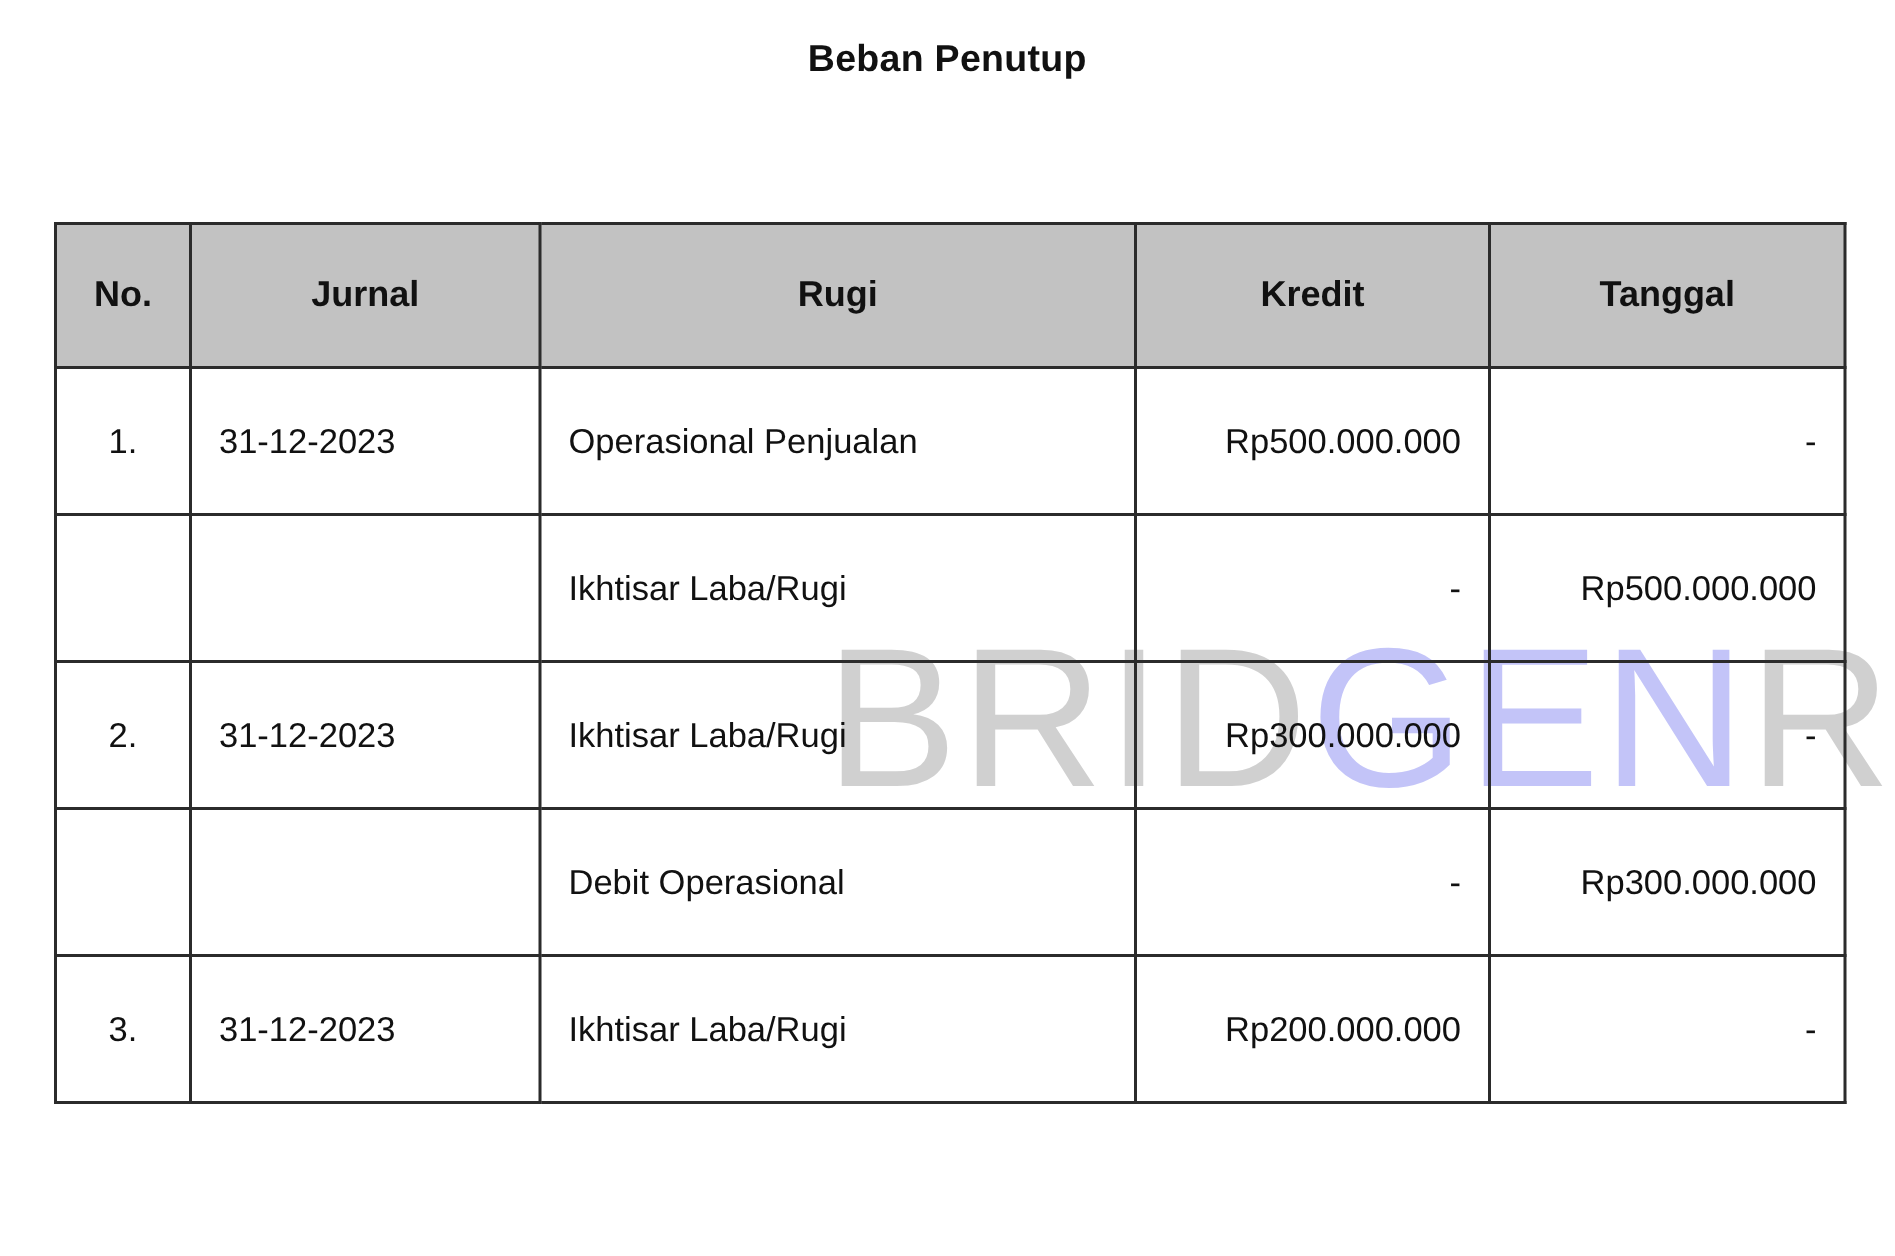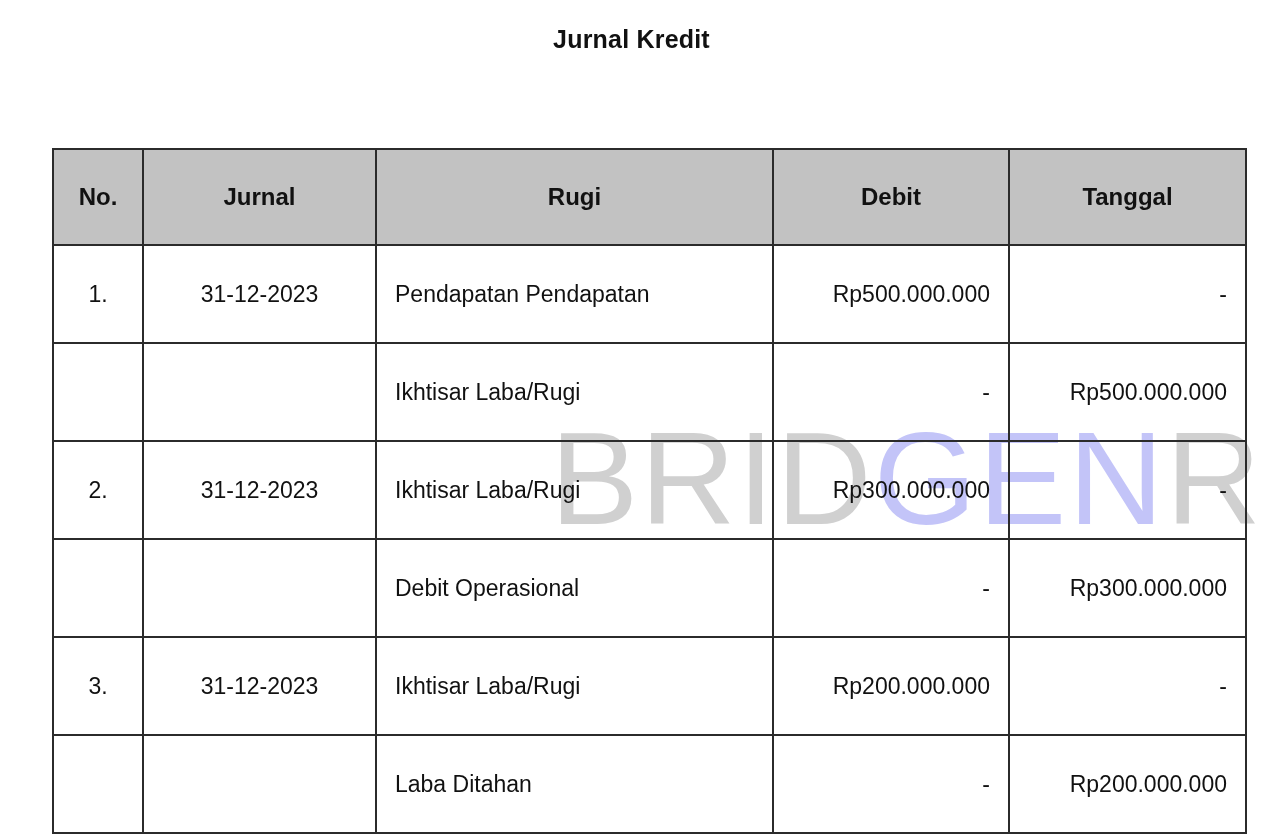--- a/index.html
+++ b/index.html
@@ -49,21 +49,20 @@
   }
   .watermark .wm-grey { color: rgba(150,150,150,0.45); }
   .watermark .wm-blue { color: rgba(122,125,240,0.45); }
 
   .table-wrap {
     position: absolute;
     left: 36px;
     top: 123px;
     width: 1193px;
     z-index: 10;
-    margin-left: 16px;
   }
 
   table.journal {
     border-collapse: collapse;
     width: 1193px;
     table-layout: fixed;
     background: transparent;
   }
 
   table.journal th,
@@ -87,59 +86,59 @@
     font-weight: normal;
   }
 
   col.c-no    { width: 90px; }
   col.c-tgl   { width: 233px; }
   col.c-akun  { width: 397px; }
   col.c-debit { width: 236px; }
   col.c-kredit{ width: 237px; }
 
   td.cell-no     { text-align: center; }
-  td.cell-tgl    { text-align: center; }
+  td.cell-tgl    { text-align: left; }
   td.cell-akun   { text-align: left; }
   td.cell-debit  { text-align: right; }
   td.cell-kredit { text-align: right; }
 </style>
 </head>
 <body>
 
 <div class="page">
 
-  <h1 class="doc-title">Jurnal Kredit</h1>
+  <h1 class="doc-title">Beban Penutup</h1>
 
   <div class="watermark">
     <span class="wm-grey">BRID</span><span class="wm-blue">GEN</span><span class="wm-grey">R</span>
   </div>
 
   <div class="table-wrap">
     <table class="journal">
       <colgroup>
         <col class="c-no">
         <col class="c-tgl">
         <col class="c-akun">
         <col class="c-debit">
         <col class="c-kredit">
       </colgroup>
       <thead>
         <tr>
           <th>No.</th>
           <th>Jurnal</th>
           <th>Rugi</th>
-          <th>Debit</th>
+          <th>Kredit</th>
           <th>Tanggal</th>
         </tr>
       </thead>
       <tbody>
         <tr>
           <td class="cell-no">1.</td>
           <td class="cell-tgl">31-12-2023</td>
-          <td class="cell-akun">Pendapatan Pendapatan</td>
+          <td class="cell-akun">Operasional Penjualan</td>
           <td class="cell-debit">Rp500.000.000</td>
           <td class="cell-kredit">-</td>
         </tr>
         <tr>
           <td class="cell-no"></td>
           <td class="cell-tgl"></td>
           <td class="cell-akun">Ikhtisar Laba/Rugi</td>
           <td class="cell-debit">-</td>
           <td class="cell-kredit">Rp500.000.000</td>
         </tr>
@@ -157,24 +156,17 @@
           <td class="cell-debit">-</td>
           <td class="cell-kredit">Rp300.000.000</td>
         </tr>
         <tr>
           <td class="cell-no">3.</td>
           <td class="cell-tgl">31-12-2023</td>
           <td class="cell-akun">Ikhtisar Laba/Rugi</td>
           <td class="cell-debit">Rp200.000.000</td>
           <td class="cell-kredit">-</td>
         </tr>
-        <tr>
-          <td class="cell-no"></td>
-          <td class="cell-tgl"></td>
-          <td class="cell-akun">Laba Ditahan</td>
-          <td class="cell-debit">-</td>
-          <td class="cell-kredit">Rp200.000.000</td>
-        </tr>
       </tbody>
     </table>
   </div>
 
 </div>
 
 </body></html>

